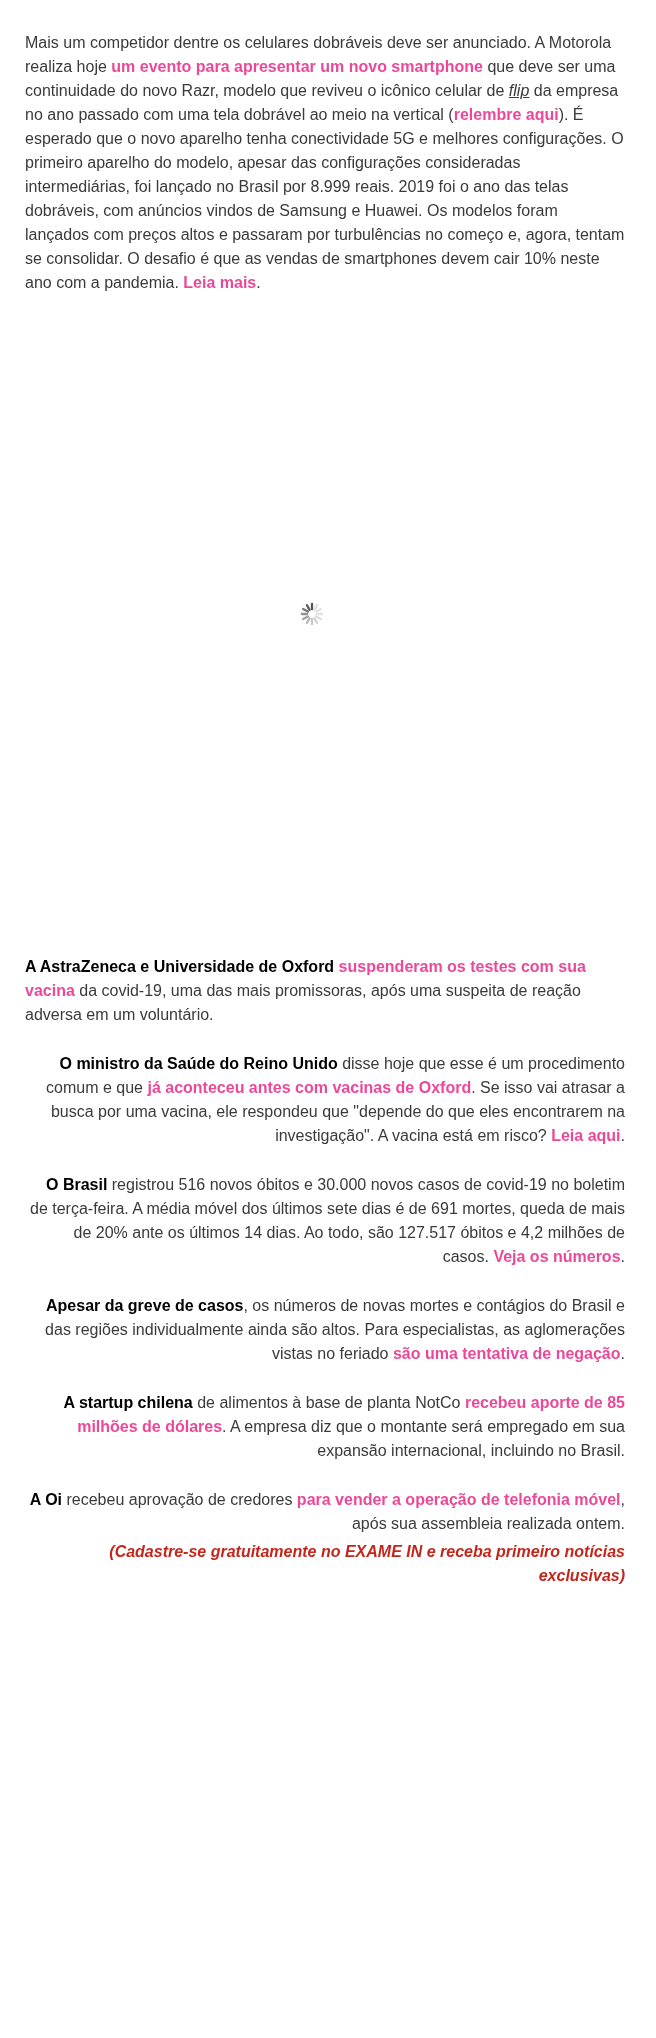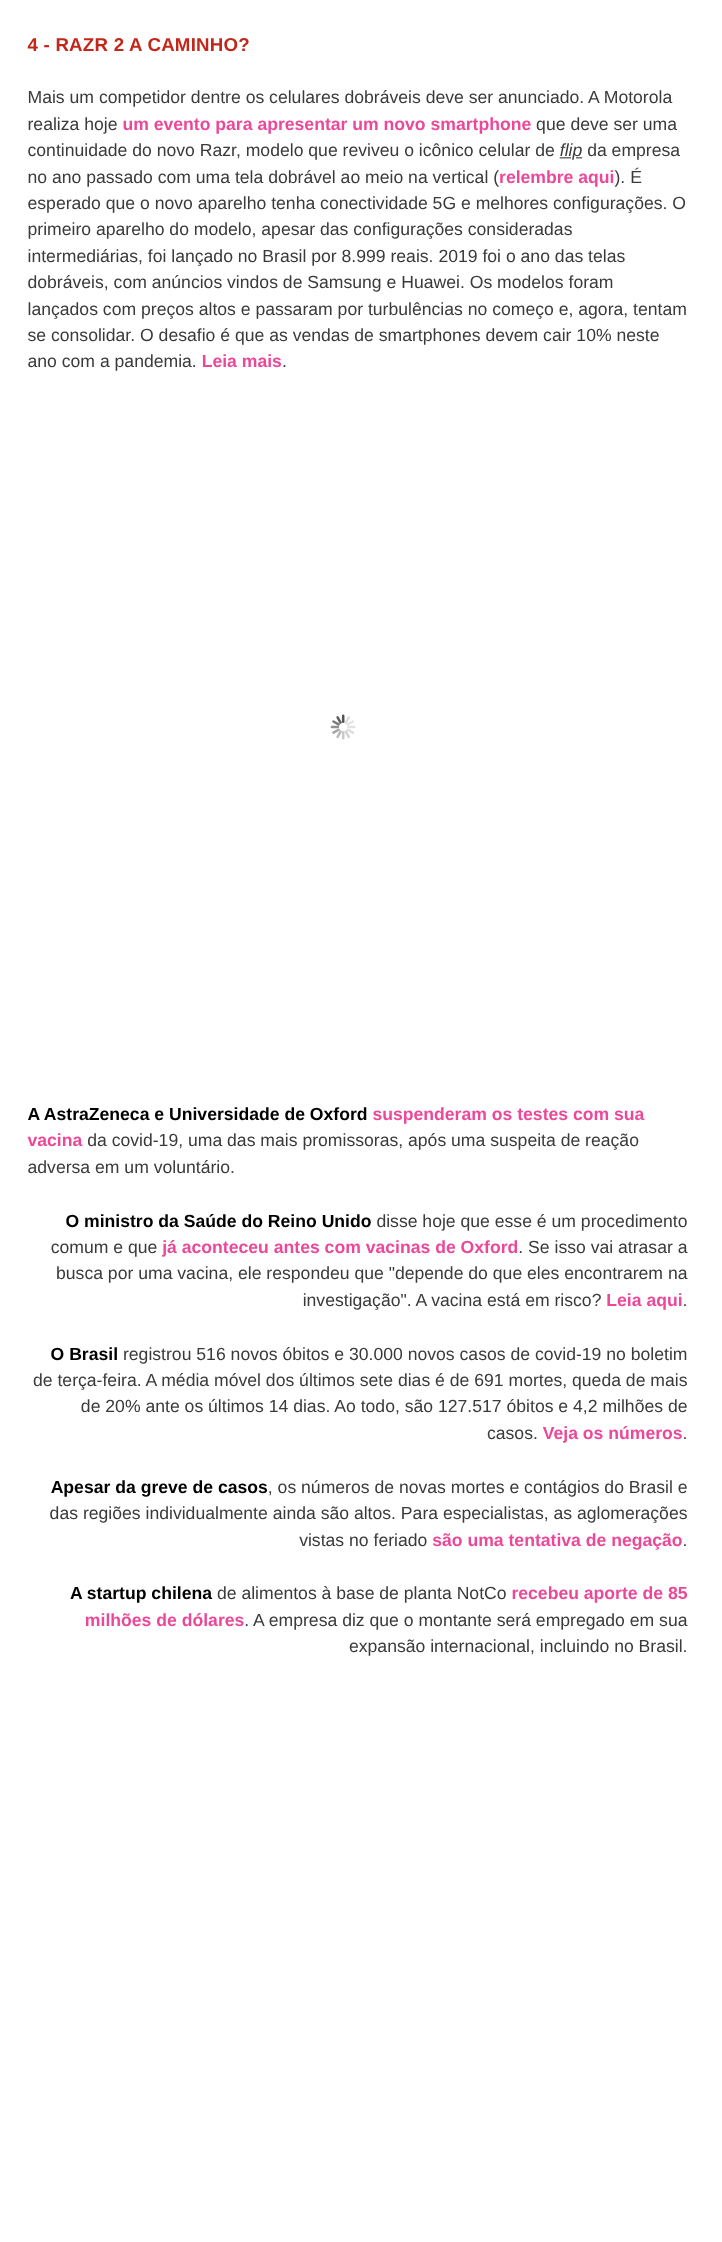--- a/index.html
+++ b/index.html
@@ -44,21 +44,20 @@
     position: relative;
     top: -11px;
     left: -13px;
   }
 </style>
 </head>
 <body>
 
 <div class="content">
 
-  <h2 class="heading">4 - RAZR 2 A CAMINHO?</h2>
 
   <div id="lead-slot">
       <p class="para"><span class="seg-normal">Mais um competidor dentre os celulares dobráveis deve ser anunciado. A Motorola realiza hoje </span><span class="seg-link">um evento para apresentar um novo smartphone</span><span class="seg-normal"> que deve ser uma continuidade do novo Razr, modelo que reviveu o icônico celular de </span><span class="seg-italic">flip</span><span class="seg-normal"> da empresa no ano passado com uma tela dobrável ao meio na vertical (</span><span class="seg-link">relembre aqui</span><span class="seg-normal">). É esperado que o novo aparelho tenha conectividade 5G e melhores configurações. O primeiro aparelho do modelo, apesar das configurações consideradas intermediárias, foi lançado no Brasil por 8.999 reais. 2019 foi o ano das telas dobráveis, com anúncios vindos de Samsung e Huawei. Os modelos foram lançados com preços altos e passaram por turbulências no começo e, agora, tentam se consolidar. O desafio é que as vendas de smartphones devem cair 10% neste ano com a pandemia. </span><span class="seg-link">Leia mais</span><span class="seg-normal">.</span></p>
     </div>
 
   <div class="image-placeholder">
     <svg class="spinner" width="26" height="26" viewBox="0 0 26 26" id="spinner-svg">
         <line x1="13" y1="2.8" x2="13" y2="8.2" stroke="#4a4a4a" stroke-width="2.3" stroke-linecap="round" opacity="0.95" transform="rotate(0 13 13)"></line>
         <line x1="13" y1="2.8" x2="13" y2="8.2" stroke="#4a4a4a" stroke-width="2.3" stroke-linecap="round" opacity="0.18" transform="rotate(30 13 13)"></line>
         <line x1="13" y1="2.8" x2="13" y2="8.2" stroke="#4a4a4a" stroke-width="2.3" stroke-linecap="round" opacity="0.14" transform="rotate(60 13 13)"></line>
@@ -73,15 +72,17 @@
         <line x1="13" y1="2.8" x2="13" y2="8.2" stroke="#4a4a4a" stroke-width="2.3" stroke-linecap="round" opacity="0.88" transform="rotate(330 13 13)"></line>
       </svg>
   </div>
 
   <div id="rest-slot">
       <p class="para"><span class="seg-bold">A AstraZeneca e Universidade de Oxford</span><span class="seg-normal"> </span><span class="seg-link">suspenderam os testes com sua vacina</span><span class="seg-normal"> da covid-19, uma das mais promissoras, após uma suspeita de reação adversa em um voluntário.</span></p>
       <p class="para"><span class="seg-bold">O ministro da Saúde do Reino Unido</span><span class="seg-normal"> disse hoje que esse é um procedimento comum e que </span><span class="seg-link">já aconteceu antes com vacinas de Oxford</span><span class="seg-normal">. Se isso vai atrasar a busca por uma vacina, ele respondeu que "depende do que eles encontrarem na investigação". A vacina está em risco? </span><span class="seg-link">Leia aqui</span><span class="seg-normal">.</span></p>
       <p class="para"><span class="seg-bold">O Brasil</span><span class="seg-normal"> registrou 516 novos óbitos e 30.000 novos casos de covid-19 no boletim de terça-feira. A média móvel dos últimos sete dias é de 691 mortes, queda de mais de 20% ante os últimos 14 dias. Ao todo, são 127.517 óbitos e 4,2 milhões de casos. </span><span class="seg-link">Veja os números</span><span class="seg-normal">.</span></p>
       <p class="para"><span class="seg-bold">Apesar da greve de casos</span><span class="seg-normal">, os números de novas mortes e contágios do Brasil e das regiões individualmente ainda são altos. Para especialistas, as aglomerações vistas no feriado </span><span class="seg-link">são uma tentativa de negação</span><span class="seg-normal">.</span></p>
       <p class="para"><span class="seg-bold">A startup chilena</span><span class="seg-normal"> de alimentos à base de planta NotCo </span><span class="seg-link">recebeu aporte de 85 milhões de dólares</span><span class="seg-normal">. A empresa diz que o montante será empregado em sua expansão internacional, incluindo no Brasil.</span></p>
+      <p class="para"><span class="seg-bold">A Oi</span><span class="seg-normal"> recebeu aprovação de credores </span><span class="seg-link">para vender a operação de telefonia móvel</span><span class="seg-normal">, após sua assembleia realizada ontem.</span></p>
+      <p class="para tight"><span class="seg-link-italic">(Cadastre-se gratuitamente no EXAME IN e receba primeiro notícias exclusivas)</span></p>
     </div>
 
 </div>
 
 </body></html>

